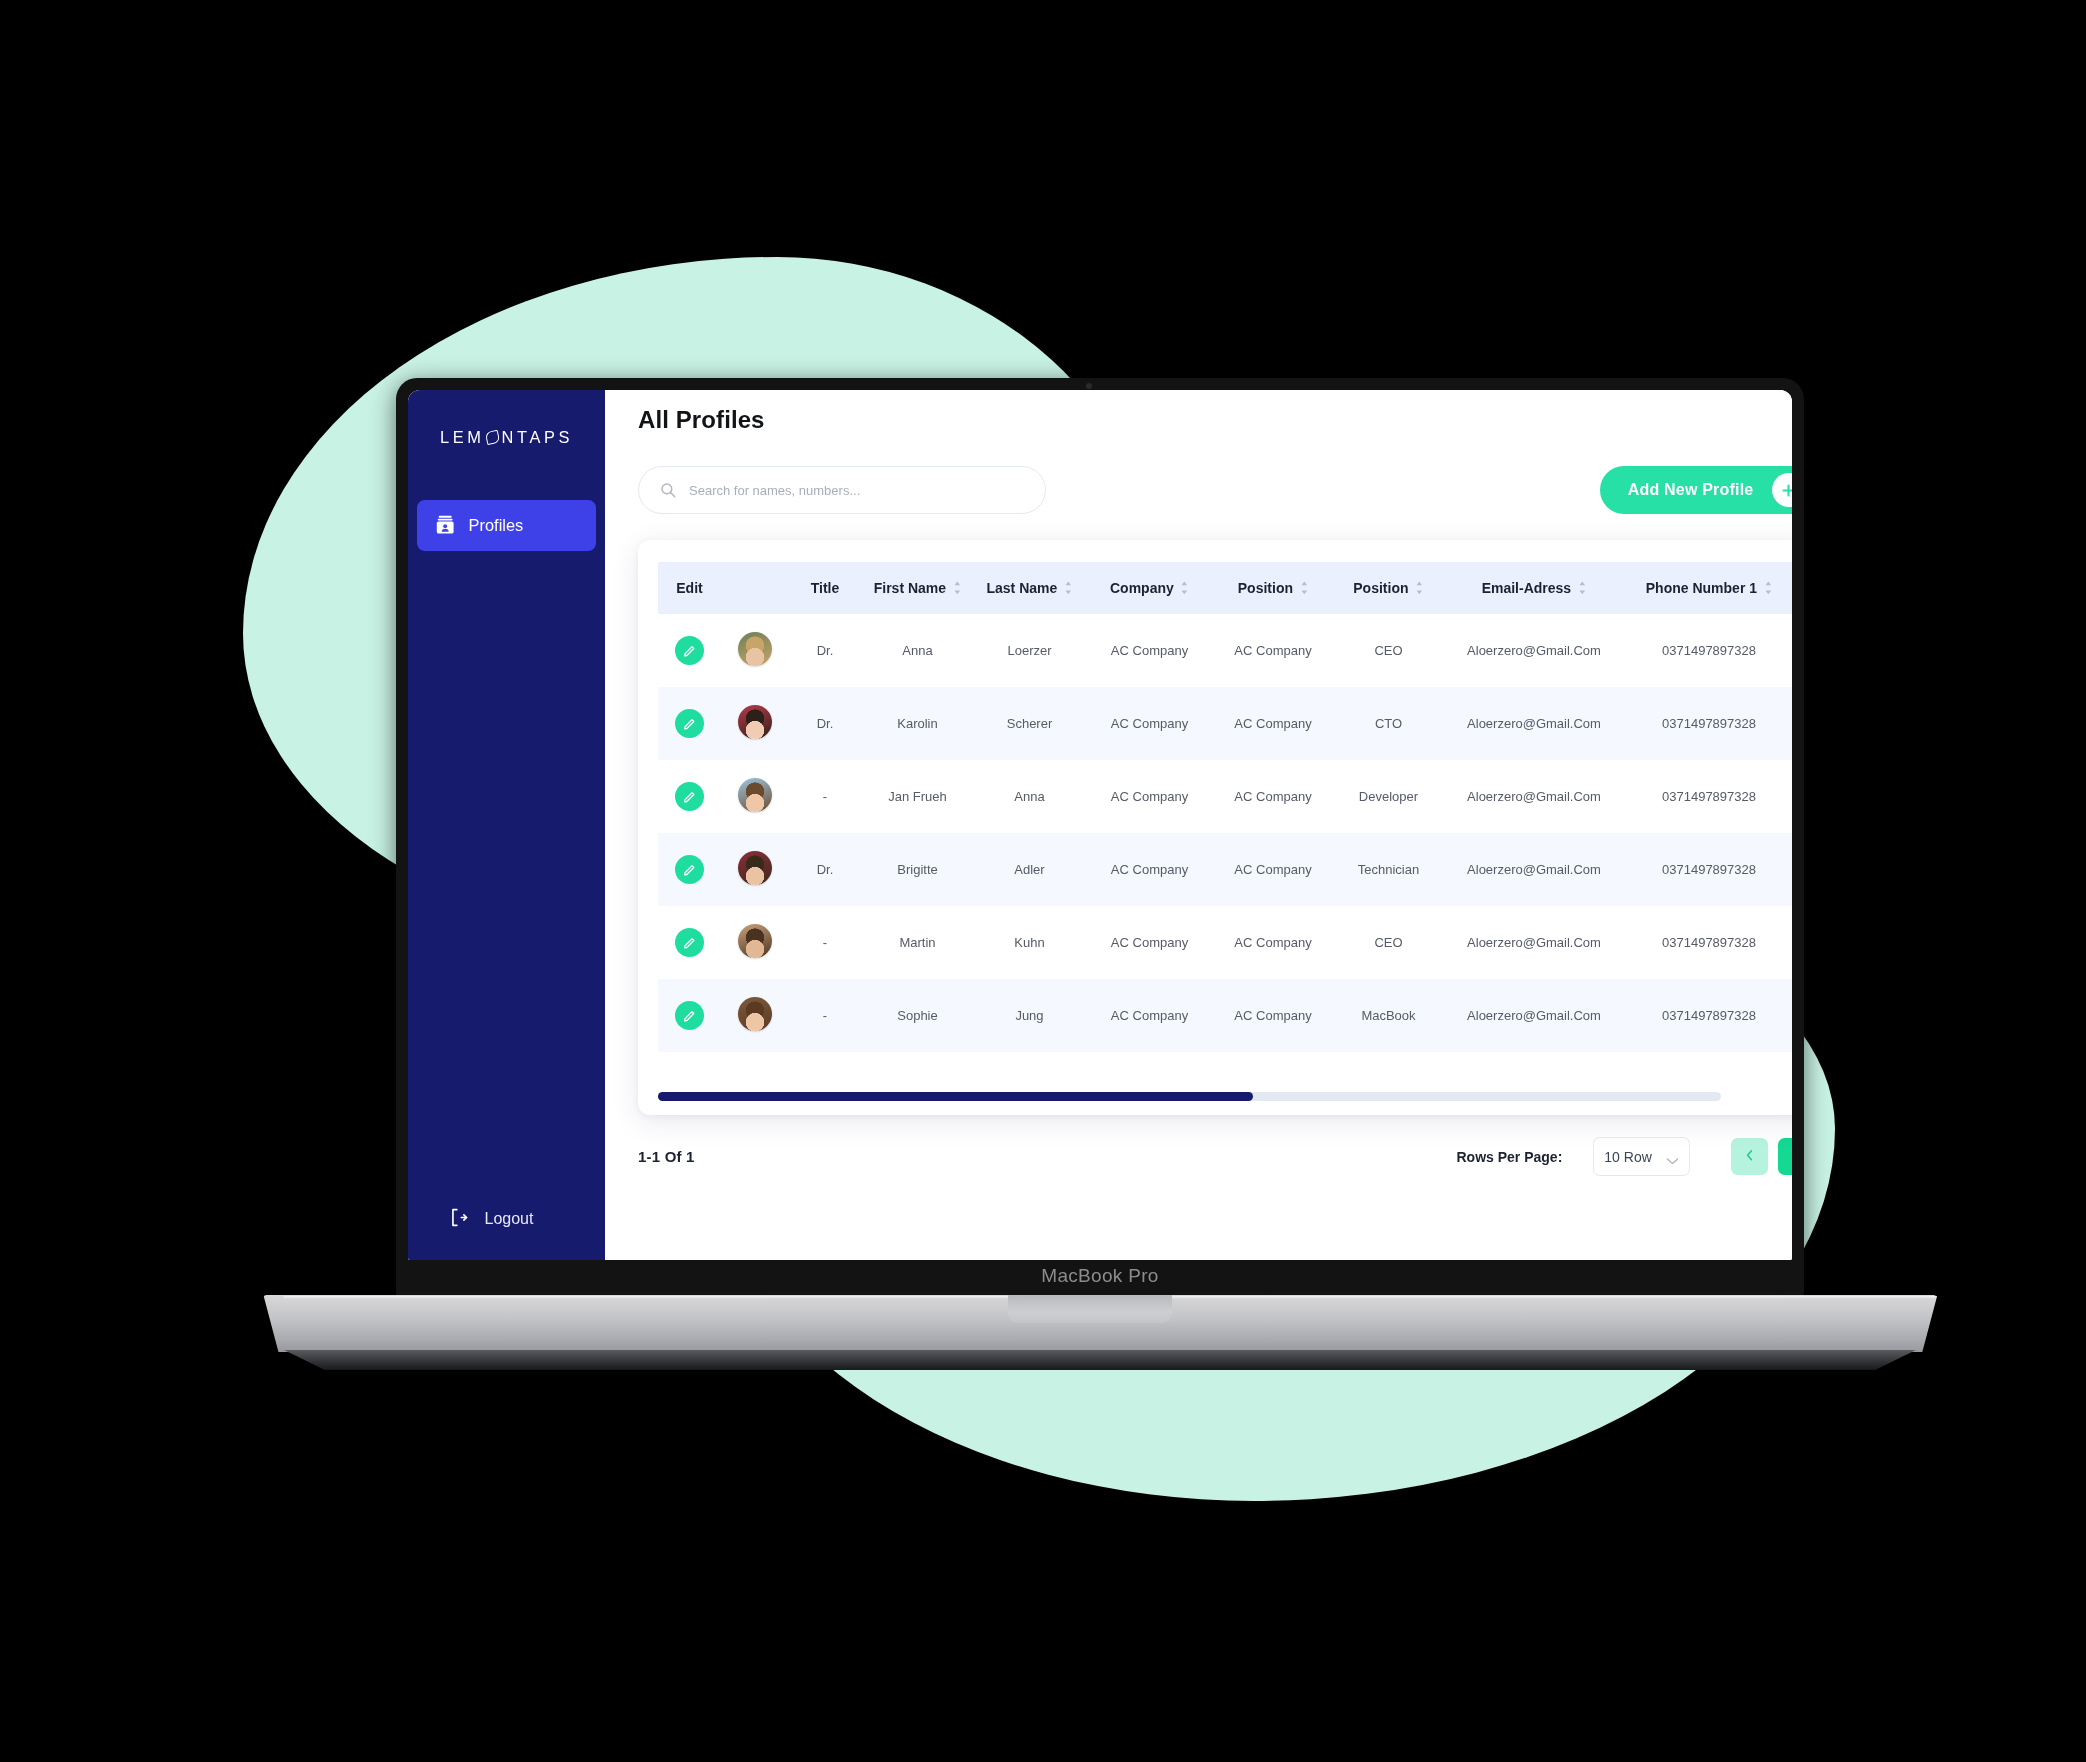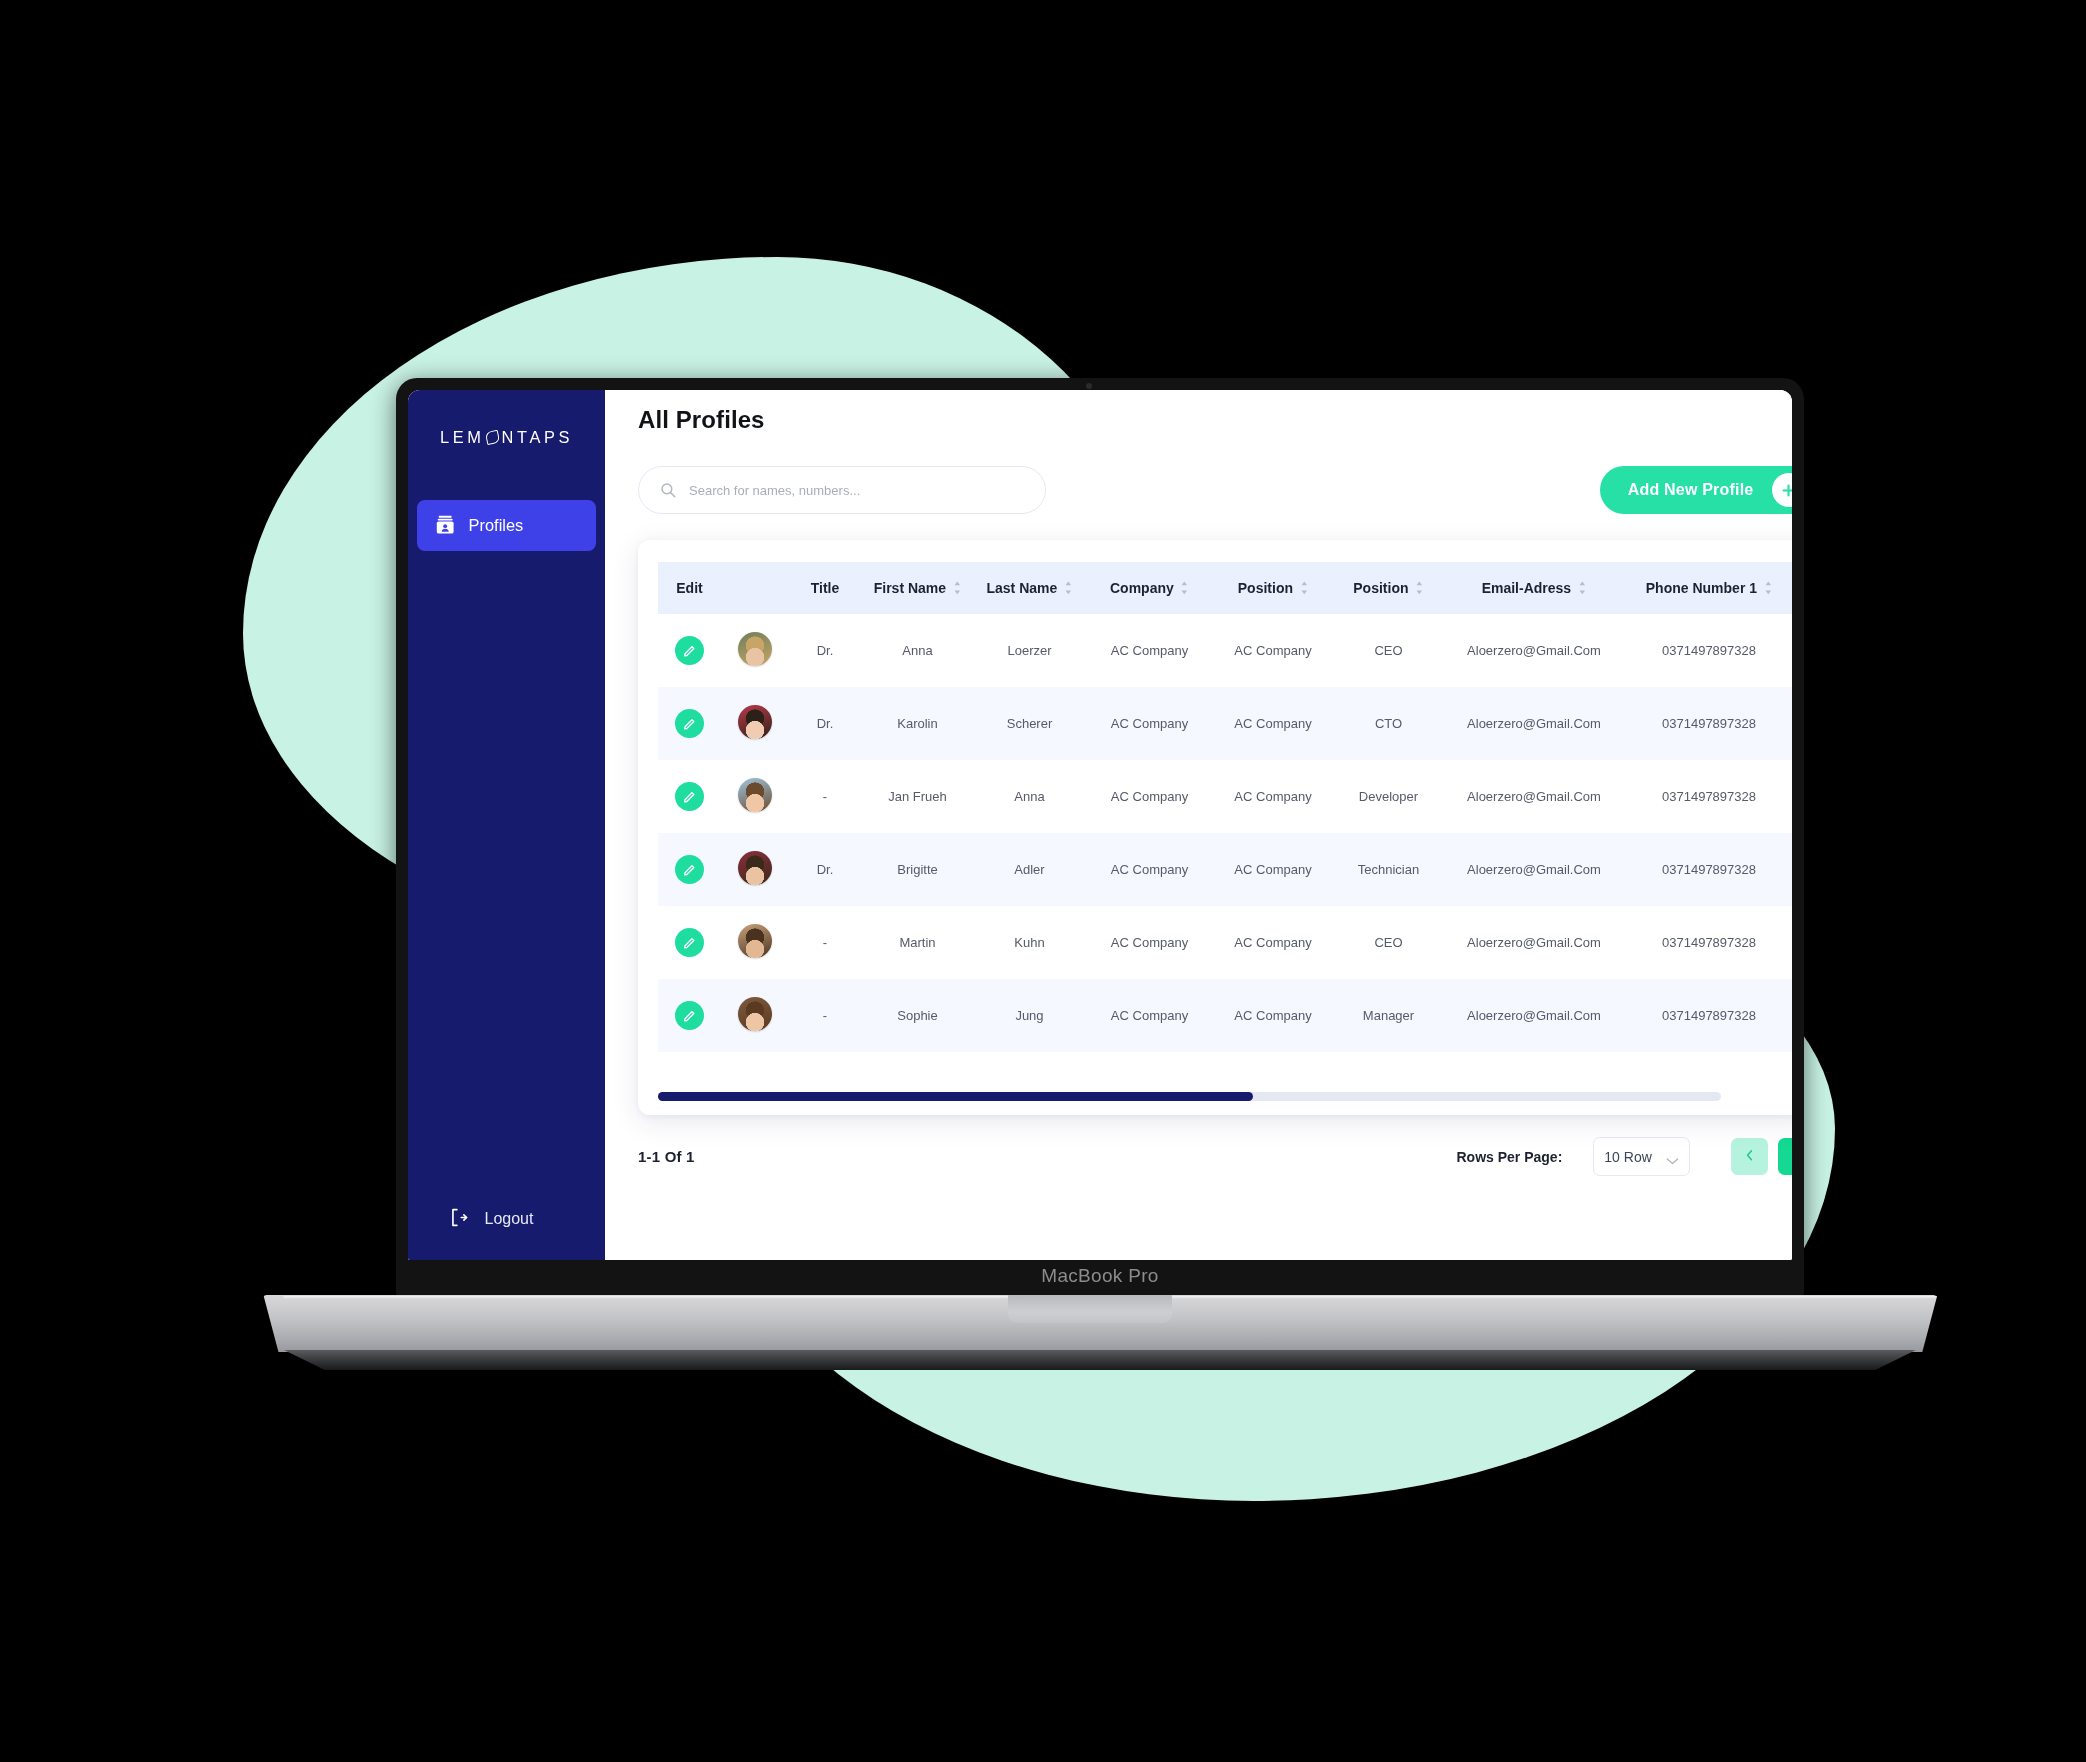--- a/index.html
+++ b/index.html
@@ -571,21 +571,21 @@
                             <svg viewBox="0 0 24 24" fill="none" stroke="#ffffff" stroke-width="2.2" stroke-linecap="round" stroke-linejoin="round" xmlns="http://www.w3.org/2000/svg">
                               <path d="M16.5 4.5 L19.5 7.5 L8 19 L4.5 19.5 L5 16 Z"></path>
                             </svg>
                           </button></td>
                         <td class="c-avatar"><span class="avatar" style="background-image:radial-gradient(circle at 50% 74%, #edc6a6 0 30%, transparent 31%),radial-gradient(circle at 50% 40%, #5b3a22 0 34%, transparent 35%),linear-gradient(160deg, #7d5a3c, #5b3a22)"></span></td>
                         <td class="c-title">-</td>
                         <td class="c-first">Sophie</td>
                         <td class="c-last">Jung</td>
                         <td class="c-company">AC Company</td>
                         <td class="c-position">AC Company</td>
-                        <td class="c-position2">Manager</td>
+                        <td class="c-position2">MacBook</td>
                         <td class="c-email">Aloerzero@Gmail.Com</td>
                         <td class="c-phone">0371497897328</td>
                         <td class="c-tail"></td>
                       </tr>
                       <tr>
                         <td class="c-edit"></td>
                         <td class="c-avatar"></td>
                         <td class="c-title">-</td>
                         <td class="c-first">Lucas</td>
                         <td class="c-last">Hertz</td>

